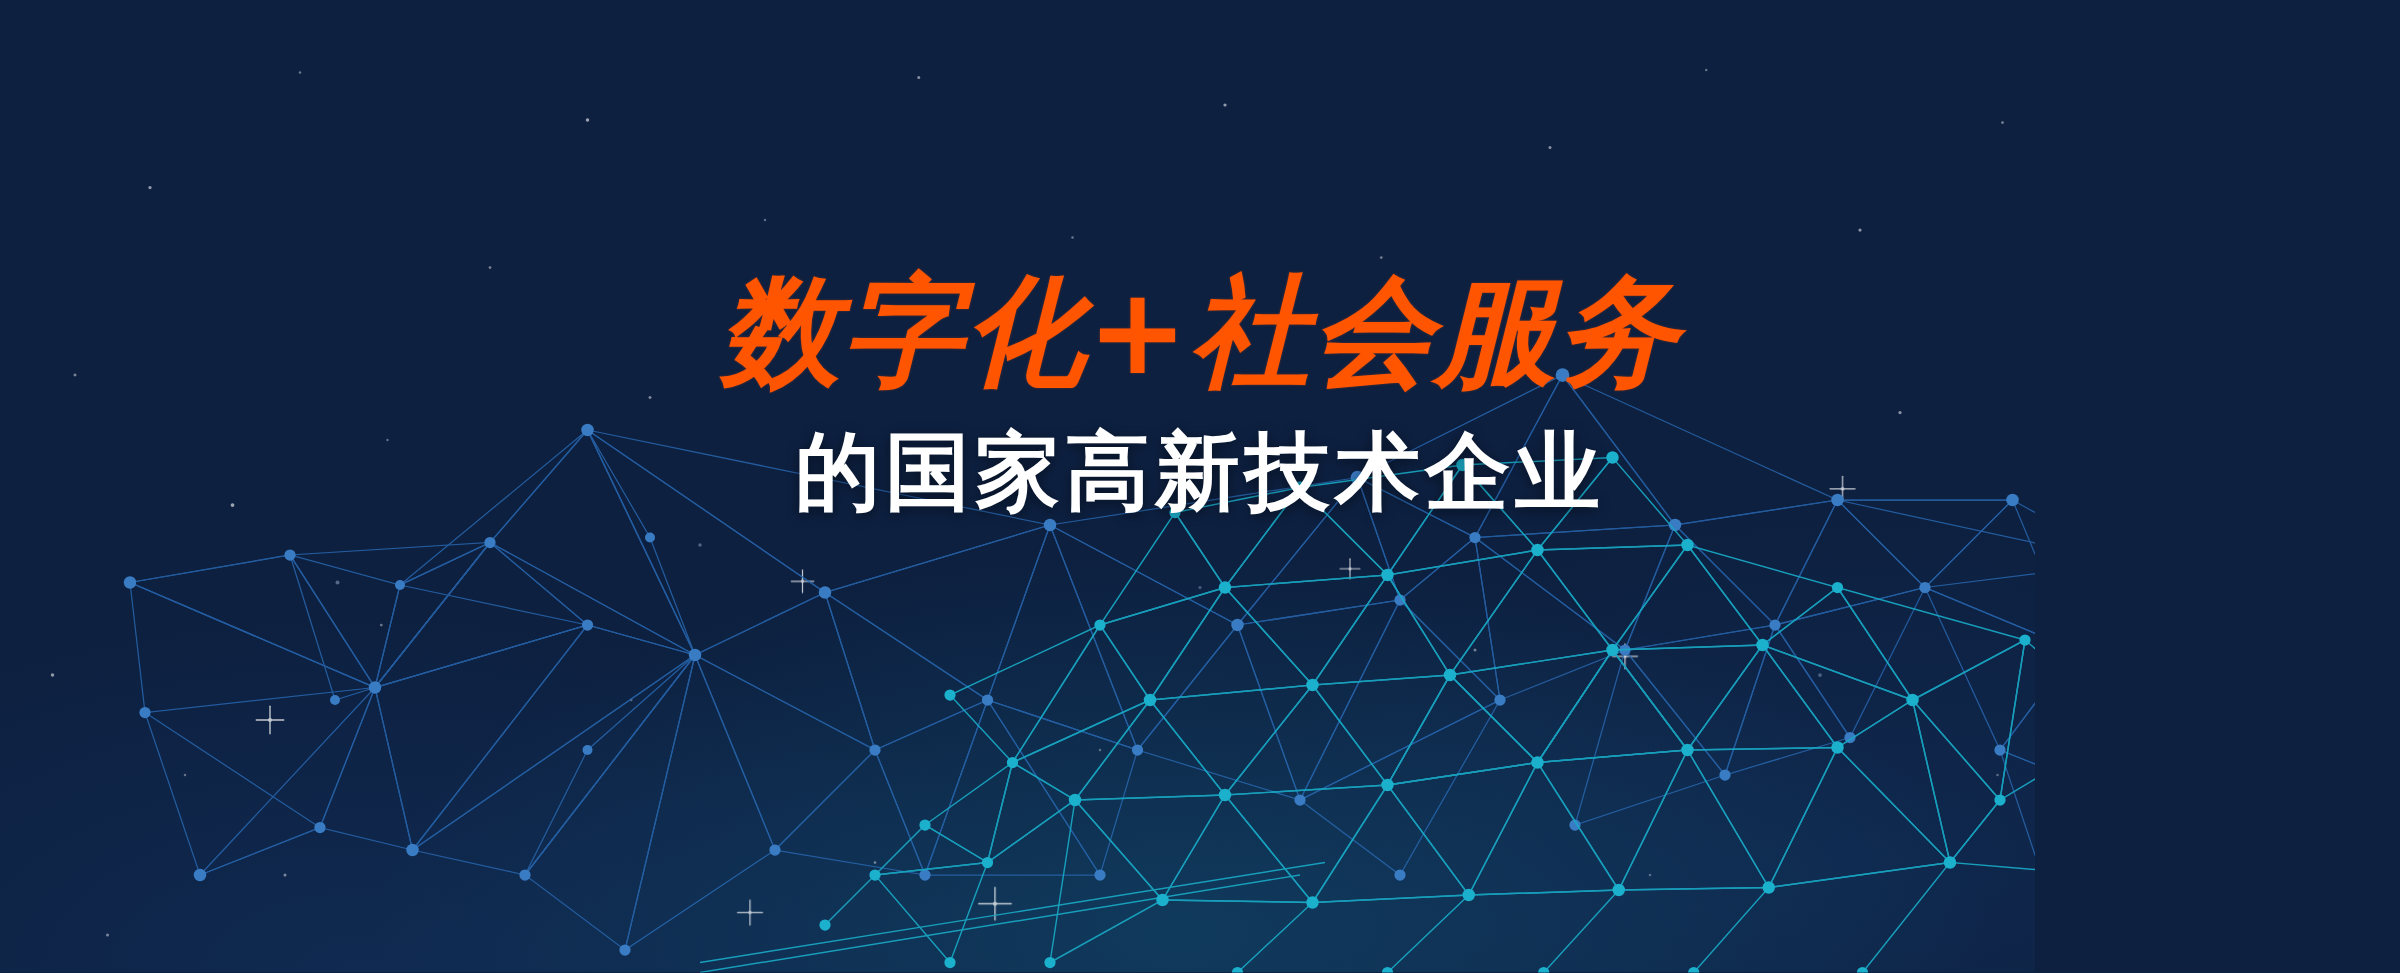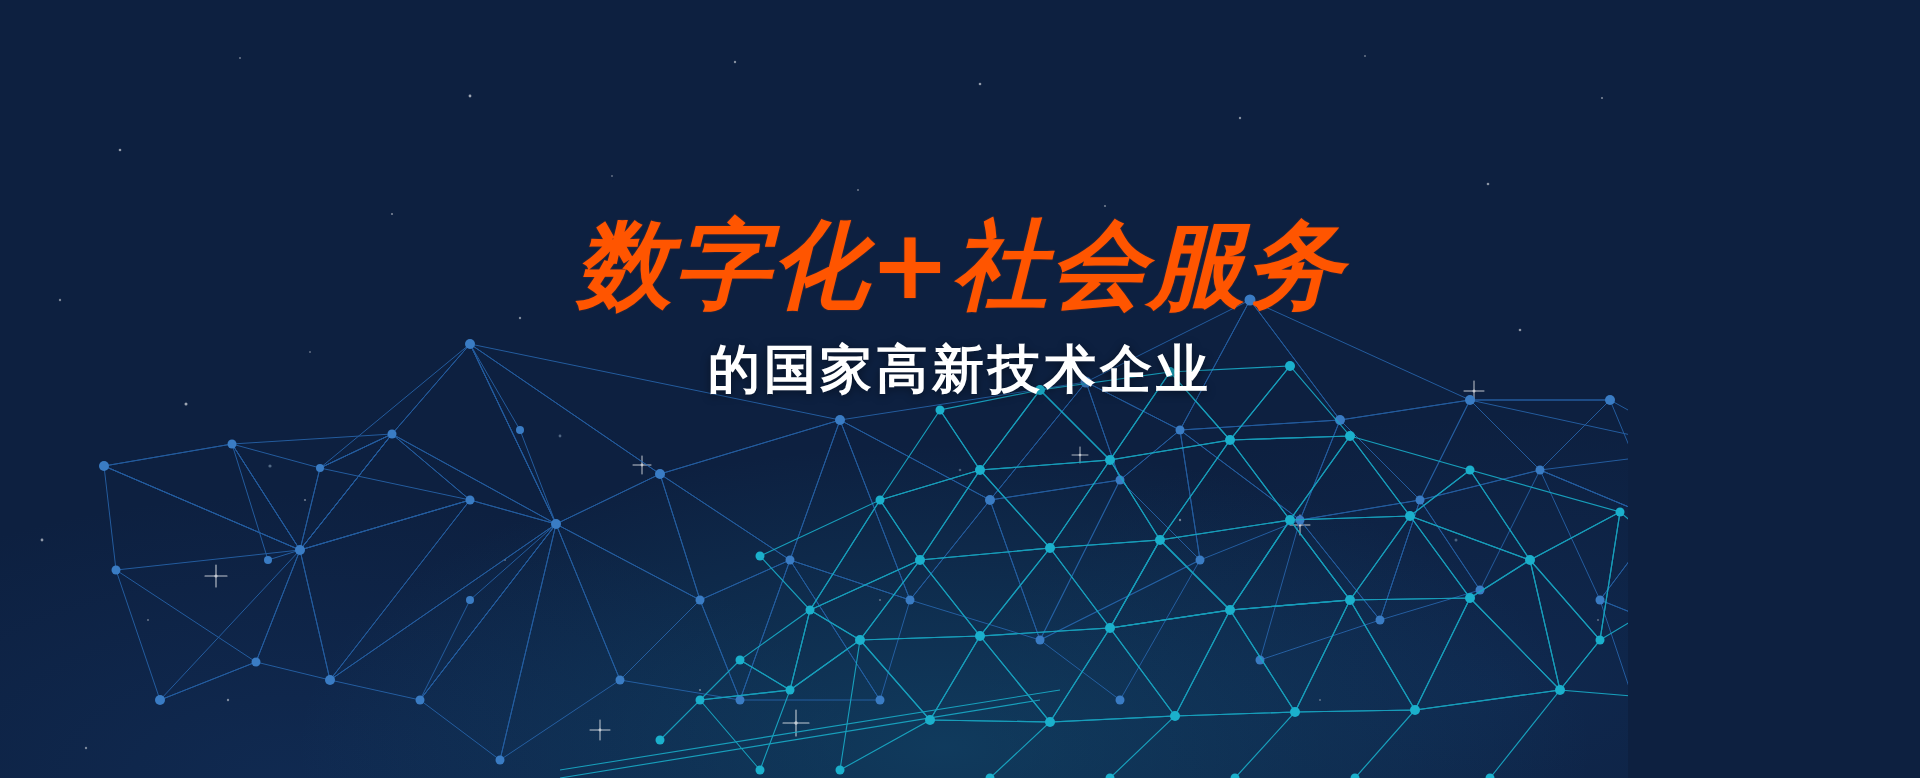--- a/index.html
+++ b/index.html
@@ -50,21 +50,21 @@
     line-height: 1.05;
     letter-spacing: 2px;
     color: #ff5500;
     margin: 0;
     white-space: nowrap;
     text-shadow: 0 0 2px rgba(255,85,0,0.35);
   }
   .sub-title {
     font-family: "DejaVu Serif", serif;
     font-weight: bold;
-    font-size: 52px;
+    font-size: 68px;
     line-height: 1.2;
     letter-spacing: 4px;
     color: #ffffff;
     margin: 22px 0 0 0;
     white-space: nowrap;
     text-shadow: 0 2px 10px rgba(0,0,0,0.45);
   }
 </style>
 </head>
 <body>

